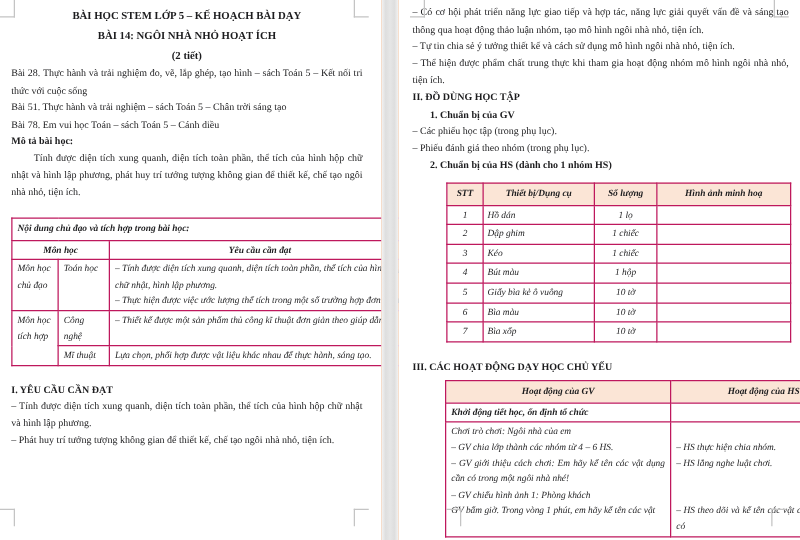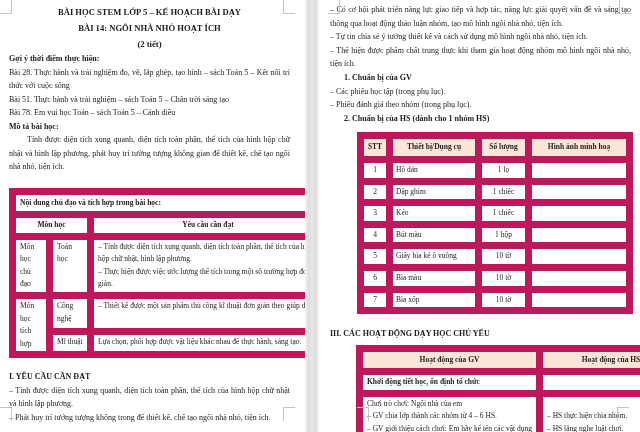--- a/index.html
+++ b/index.html
@@ -23,21 +23,21 @@
   .pl-content{padding:4px 15px 0 9px;font-size:8px;line-height:13.5px;}
   .pr-content{padding:3px 9px 0 11px;font-size:8px;line-height:13.6px;}
 
   p{margin:0;text-align:justify;}
   .bold{font-weight:bold;}
   .title-line{font-size:8.6px;line-height:16px;font-weight:bold;text-align:center;}
   .indent{text-indent:18px;}
   .preline{white-space:pre-line;}
 
   table{border-collapse:collapse;}
-  td,th{border:7px solid #be185d;vertical-align:top;font-size:7.5px;line-height:12.6px;font-weight:normal;}
+  td,th{border:1px solid #be185d;vertical-align:top;font-size:7.5px;line-height:12.6px;font-weight:normal;font-style:italic;}
 
   
   .content-table{margin-top:14px;width:320px;table-layout:fixed;}
   .content-table td{padding:1px 4px;}
   .content-table .caption-cell{font-weight:bold;padding:2px 4px;}
   .content-table .hdr{font-weight:bold;text-align:center;}
 
   
   .equip-table{margin:7px 0 0 27px;width:276px;table-layout:fixed;}
   .equip-table th{background:#fbe5d6;font-weight:bold;text-align:center;padding:2px 2px;}
@@ -61,21 +61,20 @@
     <div class="mark tl" style="left:0;"></div>
     <div class="mark tr" style="left:283px;"></div>
     <div class="mark bl" style="left:0;"></div>
     <div class="mark br" style="left:283px;"></div>
 
     <div class="pl-content">
       <div class="title-line">BÀI HỌC STEM LỚP 5 – KẾ HOẠCH BÀI DẠY</div>
       <div class="title-line">BÀI 14: NGÔI NHÀ NHỎ HOẠT ÍCH</div>
       <div class="title-line">(2 tiết)</div>
 
-      <p class="bold">Gợi ý thời điểm thực hiện:</p>
       <p>Bài 28. Thực hành và trải nghiệm đo, vẽ, lắp ghép, tạo hình – sách Toán 5 – Kết nối tri thức với cuộc sống</p>
       <p>Bài 51. Thực hành và trải nghiệm – sách Toán 5 – Chân trời sáng tạo</p>
       <p>Bài 78. Em vui học Toán – sách Toán 5 – Cánh diều</p>
 
       <p class="bold">Mô tả bài học:</p>
       <p class="indent">Tính được diện tích xung quanh, diện tích toàn phần, thể tích của hình hộp chữ nhật và hình lập phương, phát huy trí tưởng tượng không gian để thiết kế, chế tạo ngôi nhà nhỏ, tiện ích.</p>
 
       <table class="content-table">
         <colgroup>
             <col style="width:37px">
@@ -103,37 +102,38 @@
         </tr>
         <tr>
           <td>Mĩ thuật</td>
           <td>Lựa chọn, phối hợp được vật liệu khác nhau để thực hành, sáng tạo.</td>
         </tr>
       </tbody>
         </table>
 
       <p class="sec-heading" style="margin-top:12px;">I. YÊU CẦU CẦN ĐẠT</p>
       <p>– Tính được diện tích xung quanh, diện tích toàn phần, thể tích của hình hộp chữ nhật và hình lập phương.</p>
-      <p>– Phát huy trí tưởng tượng không trong để thiết kế, chế tạo ngôi nhà nhỏ, tiện ích.</p>
+      <p>– Phát huy trí tưởng tượng không gian để thiết kế, chế tạo ngôi nhà nhỏ, tiện ích.</p>
     </div>
   </div>
 
   <div class="gutter"></div>
 
   <div class="page page-right">
     <div class="mark tl" style="left:9px;"></div>
     <div class="mark tr" style="left:300px;"></div>
     <div class="mark bl" style="left:38px;"></div>
     <div class="mark br" style="left:298px;"></div>
 
     <div class="pr-content">
       <p>– Có cơ hội phát triển năng lực giao tiếp và hợp tác, năng lực giải quyết vấn đề và sáng tạo thông qua hoạt động thảo luận nhóm, tạo mô hình ngôi nhà nhỏ, tiện ích.</p>
       <p>– Tự tin chia sẻ ý tưởng thiết kế và cách sử dụng mô hình ngôi nhà nhỏ, tiện ích.</p>
       <p>– Thể hiện được phẩm chất trung thực khi tham gia hoạt động nhóm mô hình ngôi nhà nhỏ, tiện ích.</p>
 
+      <p class="sec-heading">II. ĐỒ DÙNG HỌC TẬP</p>
       <p class="sub-heading">1. Chuẩn bị của GV</p>
       <p>– Các phiếu học tập (trong phụ lục).</p>
       <p>– Phiếu đánh giá theo nhóm (trong phụ lục).</p>
       <p class="sub-heading">2. Chuẩn bị của HS (dành cho 1 nhóm HS)</p>
 
       <table class="equip-table">
         <colgroup>
             <col style="width:29px">
             <col style="width:89px">
             <col style="width:50px">

